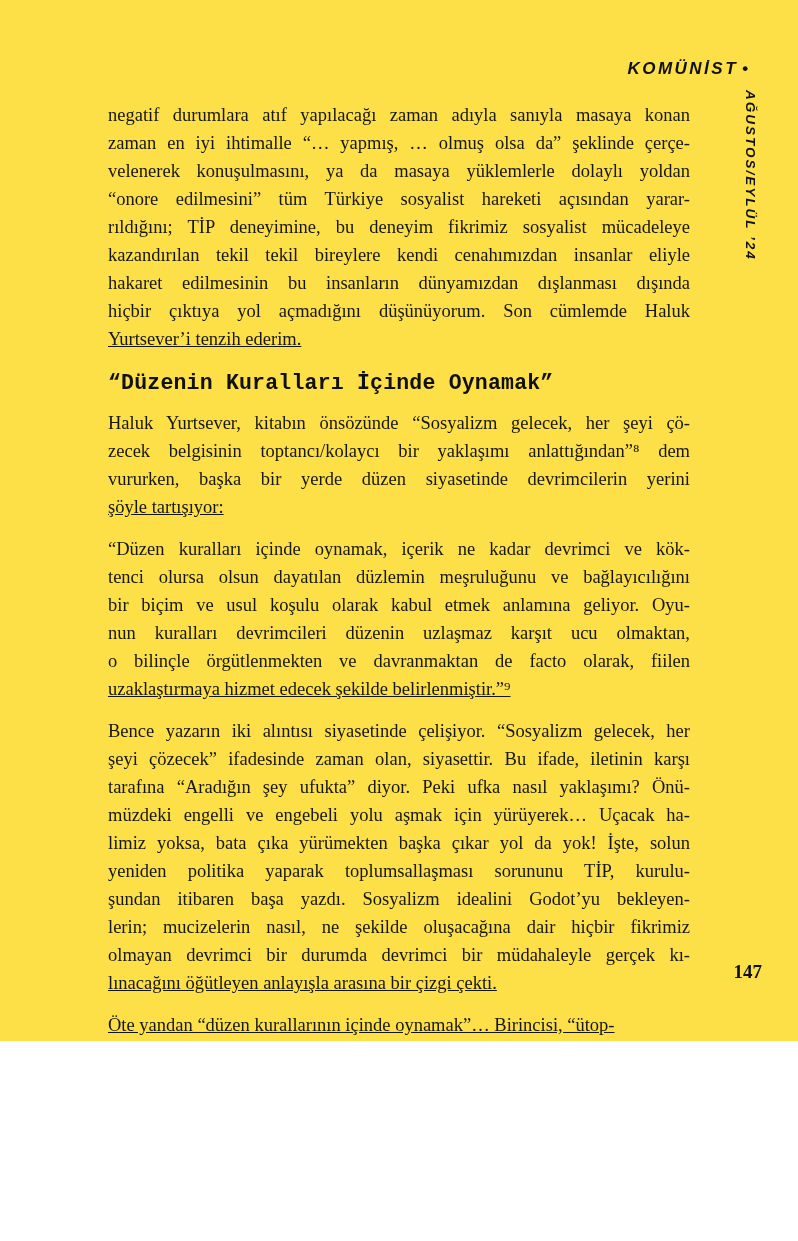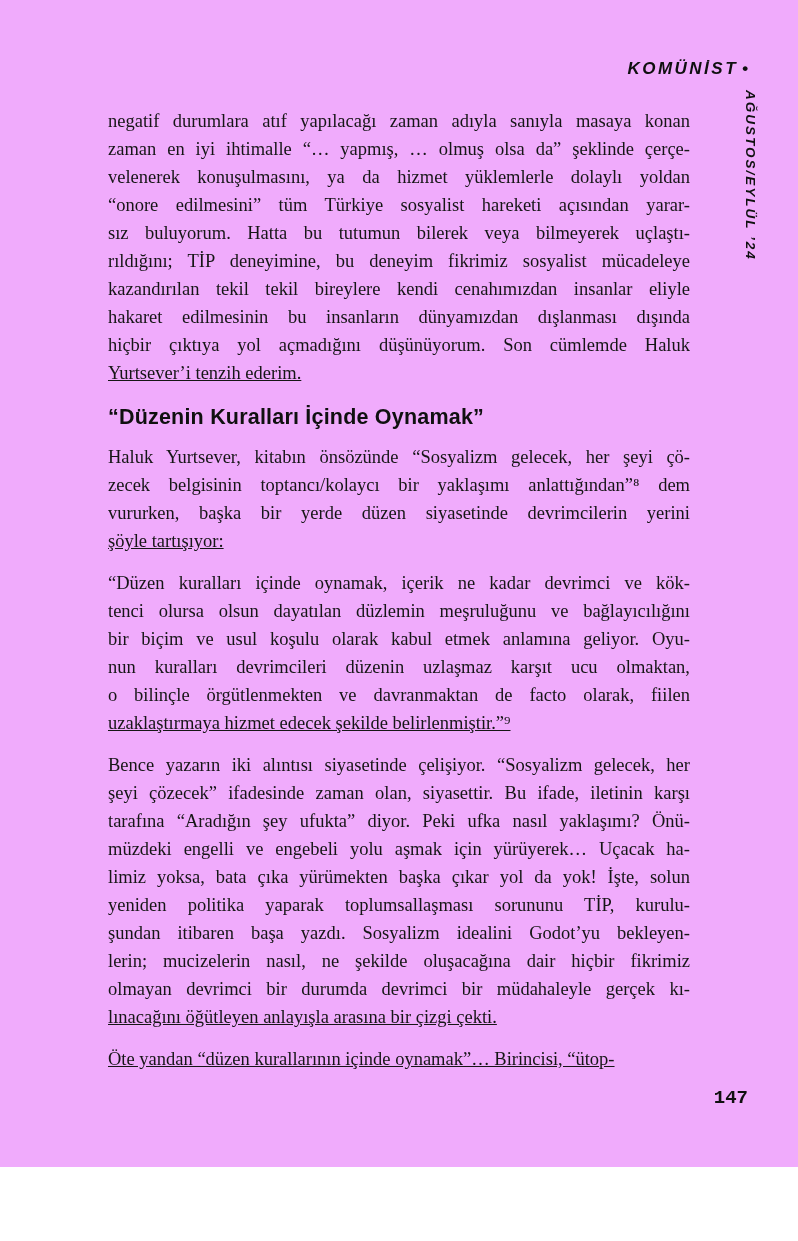--- a/index.html
+++ b/index.html
@@ -1,20 +1,20 @@
 <!DOCTYPE html>
 <html lang="tr"><head>
 <meta charset="utf-8">
 <style>
   html, body { margin: 0; padding: 0; background: #ffffff; }
   .page {
     position: relative;
     width: 798px;
-    height: 1167px;
-    background: #f0abfc;
+    height: 1041px;
+    background: #fde047;
     font-family: "Liberation Serif", serif;
     color: #161616;
     overflow: hidden;
   }
   .header {
     position: absolute;
     top: 59px;
     right: 50px;
     font-family: "Liberation Sans", sans-serif;
     font-weight: 700;
@@ -38,39 +38,39 @@
     color: #101010;
   }
   .content {
     position: absolute;
     left: 108px;
     top: 97px;
     width: 582px;
     font-size: 18.5px;
     line-height: 28px;
   }
-  .para { margin: 10px 0 14px 0; }
+  .para { margin: 4px 0 14px 0; }
   .line {
     text-align: justify;
     text-align-last: justify;
   }
   .line.last { text-align-last: left; text-decoration: underline; }
   .heading {
-    font-family: Liberation Sans, sans-serif;
+    font-family: Liberation Mono, monospace;
     font-size: 21.5px;
     font-weight: 700;
     letter-spacing: 0.2px;
     color: #101010;
     margin: 16px 0 12px 0;
   }
   .page-number {
     position: absolute;
-    right: 50px;
+    right: 36px;
     bottom: 58px;
-    font-family: Liberation Mono, monospace;
+    font-family: Liberation Serif, serif;
     font-weight: 700;
     font-size: 19px;
     color: #101010;
   }
 </style>
 </head>
 <body>
 
 <div class="page">
 
@@ -78,23 +78,22 @@
     <span>KOMÜNİST</span><span class="bullet">•</span>
   </div>
 
   <div class="sidebar-date">AĞUSTOS/EYLÜL ’24</div>
 
   <div class="content">
 
     <div class="para">
         <div class="line">negatif durumlara atıf yapılacağı zaman adıyla sanıyla masaya konan</div>
         <div class="line">zaman en iyi ihtimalle “… yapmış, … olmuş olsa da” şeklinde çerçe-</div>
-        <div class="line">velenerek konuşulmasını, ya da hizmet yüklemlerle dolaylı yoldan</div>
+        <div class="line">velenerek konuşulmasını, ya da masaya yüklemlerle dolaylı yoldan</div>
         <div class="line">“onore edilmesini” tüm Türkiye sosyalist hareketi açısından yarar-</div>
-        <div class="line">sız buluyorum. Hatta bu tutumun bilerek veya bilmeyerek uçlaştı-</div>
         <div class="line">rıldığını; TİP deneyimine, bu deneyim fikrimiz sosyalist mücadeleye</div>
         <div class="line">kazandırılan tekil tekil bireylere kendi cenahımızdan insanlar eliyle</div>
         <div class="line">hakaret edilmesinin bu insanların dünyamızdan dışlanması dışında</div>
         <div class="line">hiçbir çıktıya yol açmadığını düşünüyorum. Son cümlemde Haluk</div>
         <div class="line last">Yurtsever’i tenzih ederim.</div>
       </div>
 
     <h2 class="heading">“Düzenin Kuralları İçinde Oynamak”</h2>
 
     <div class="para">

